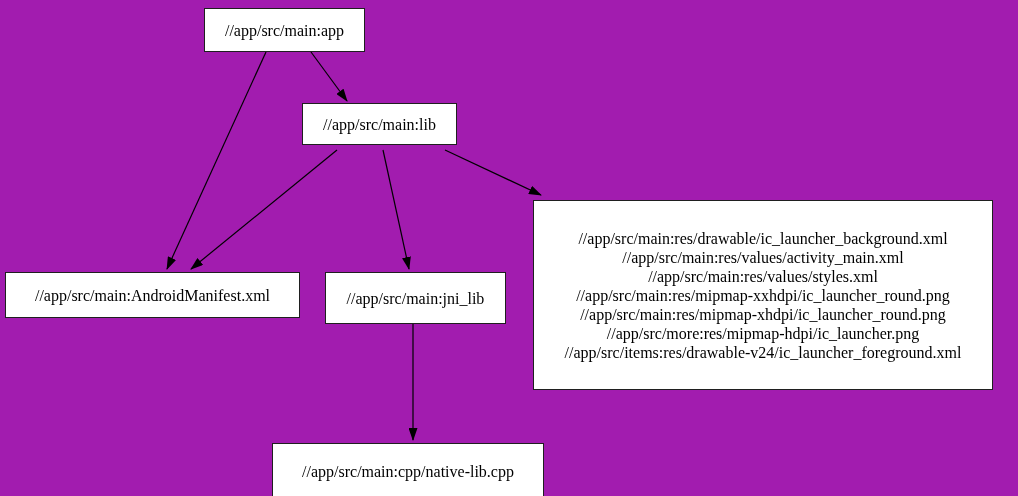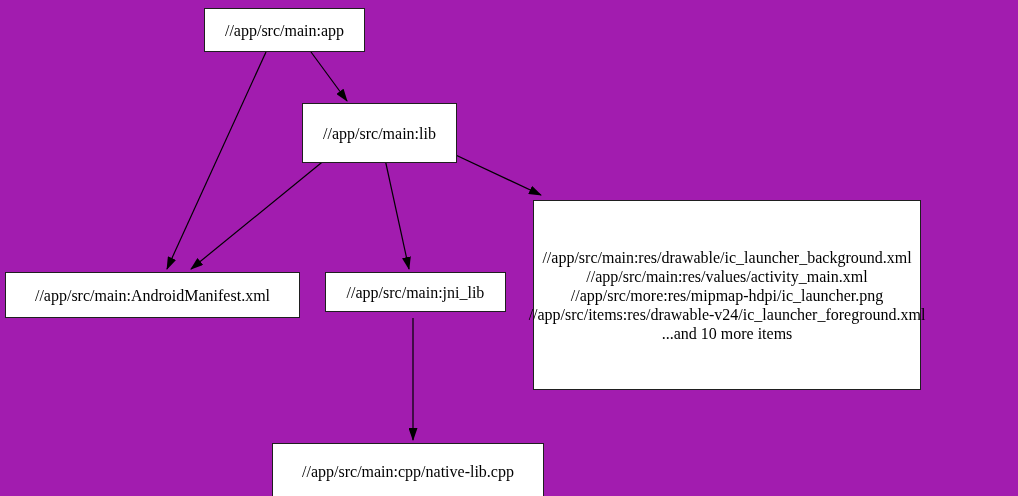--- a/index.html
+++ b/index.html
@@ -34,24 +34,24 @@
     text-align: center;
     font-size: 16px;
     line-height: 19px;
     white-space: nowrap;
   }
   .node.multiline {
     flex-direction: column;
     justify-content: center;
   }
   #node-app        { left: 204px; top: 8px;   width: 161px; height: 44px; }
-  #node-lib        { left: 302px; top: 103px; width: 155px; height: 60px; }
+  #node-lib        { left: 302px; top: 103px; width: 155px; height: 42px; }
   #node-manifest   { left: 5px;   top: 272px; width: 295px; height: 46px; }
-  #node-jni-lib    { left: 325px; top: 272px; width: 181px; height: 40px; }
-  #node-resources  { left: 533px; top: 200px; width: 388px; height: 190px; }
+  #node-jni-lib    { left: 325px; top: 272px; width: 181px; height: 52px; }
+  #node-resources  { left: 533px; top: 200px; width: 460px; height: 190px; }
   #node-native-lib { left: 272px; top: 443px; width: 272px; height: 56px; }
   .edge-line {
     stroke: #000000;
     stroke-width: 1.2;
   }
   .res-line {
     display: block;
   }
 </style>
 </head>
@@ -85,22 +85,24 @@
     <span>//app/src/main:AndroidManifest.xml</span>
   </div>
 
   <div class="node" id="node-jni-lib">
     <span>//app/src/main:jni_lib</span>
   </div>
 
   <div class="node multiline" id="node-resources">
     <span class="res-line">//app/src/main:res/drawable/ic_launcher_background.xml</span>
     <span class="res-line">//app/src/main:res/values/activity_main.xml</span>
+    <span class="res-line">//app/src/main:res/values/styles.xml</span>
+    <span class="res-line">//app/src/main:res/mipmap-xxhdpi/ic_launcher_round.png</span>
+    <span class="res-line">//app/src/main:res/mipmap-xhdpi/ic_launcher_round.png</span>
     <span class="res-line">//app/src/more:res/mipmap-hdpi/ic_launcher.png</span>
     <span class="res-line">//app/src/items:res/drawable-v24/ic_launcher_foreground.xml</span>
-    <span class="res-line">...and 10 more items</span>
   </div>
 
   <div class="node" id="node-native-lib">
     <span>//app/src/main:cpp/native-lib.cpp</span>
   </div>
 
 </div>
 
 </body></html>

